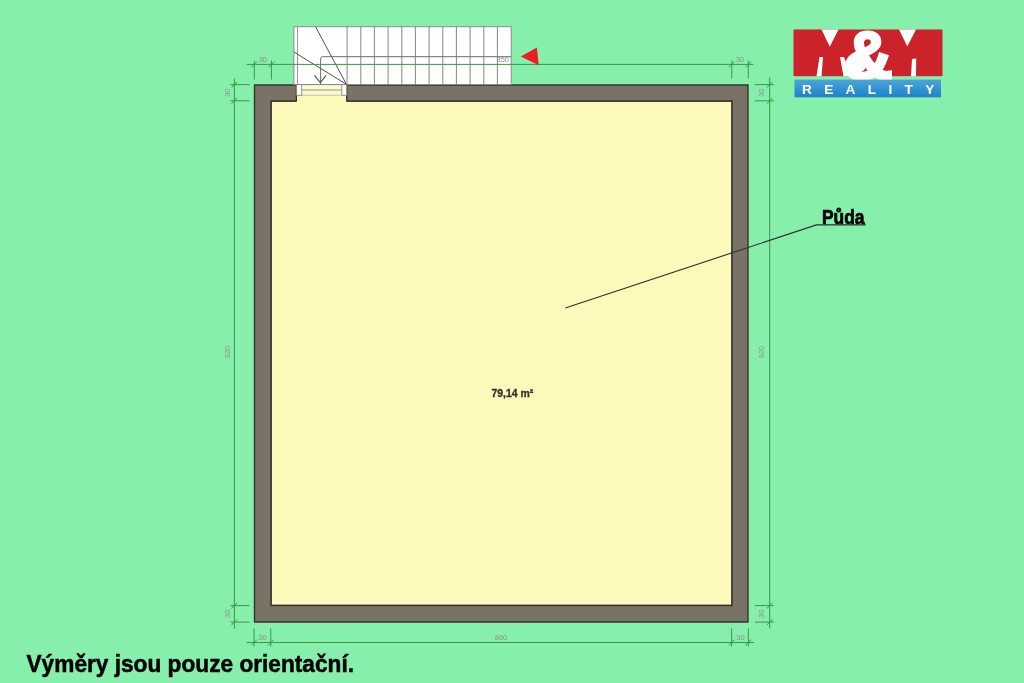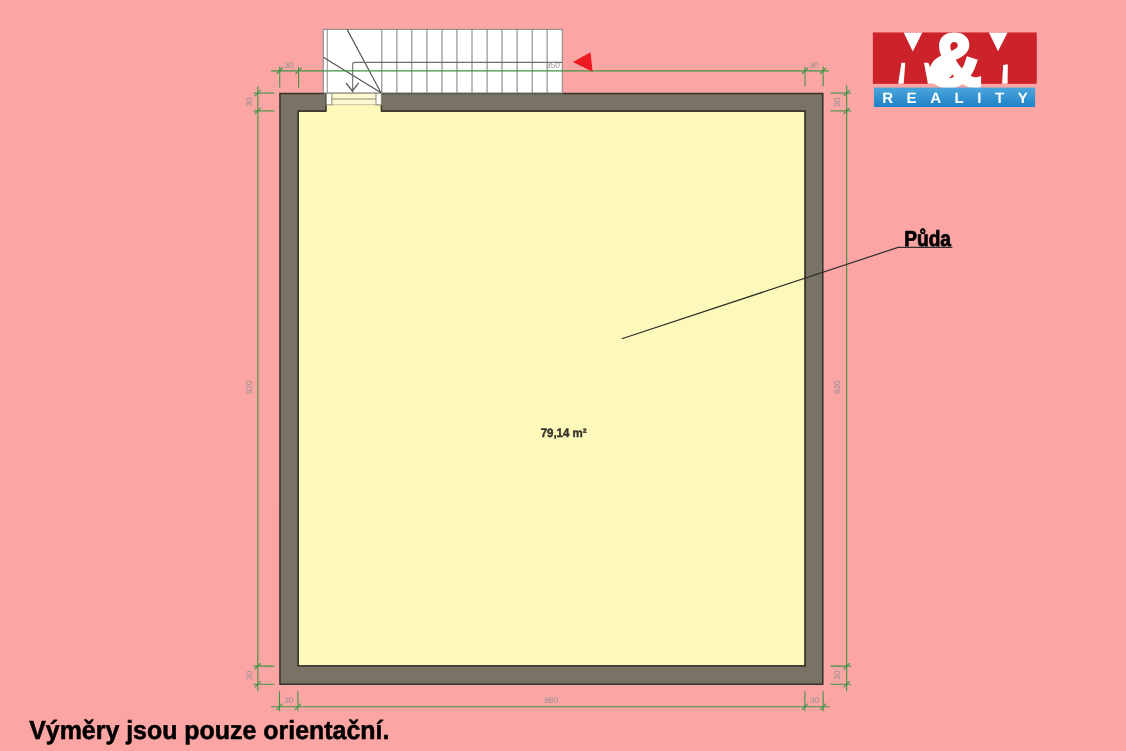--- a/index.html
+++ b/index.html
@@ -1,16 +1,16 @@
 <!DOCTYPE html>
 <html><head>
 <meta charset="utf-8">
 <style>
   html,body{margin:0;padding:0;background:#fff;}
-  #page{position:relative;width:1024px;height:683px;background:#fca5a5;overflow:hidden;
+  #page{position:relative;width:1024px;height:683px;background:#86efac;overflow:hidden;
         font-family:"Liberation Sans", sans-serif;}
   svg{position:absolute;left:0;top:0;}
 </style>
 </head>
 <body>
 <div id="page">
 <svg width="1024" height="683" viewBox="0 0 1024 683">
   <defs>
     <linearGradient id="bluegrad" x1="0" y1="0" x2="0" y2="1">
       <stop offset="0" stop-color="#4aa5da"></stop>

